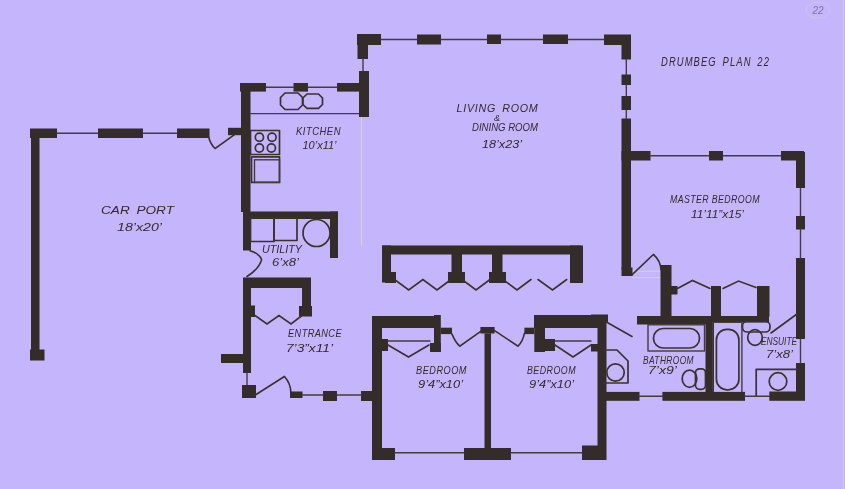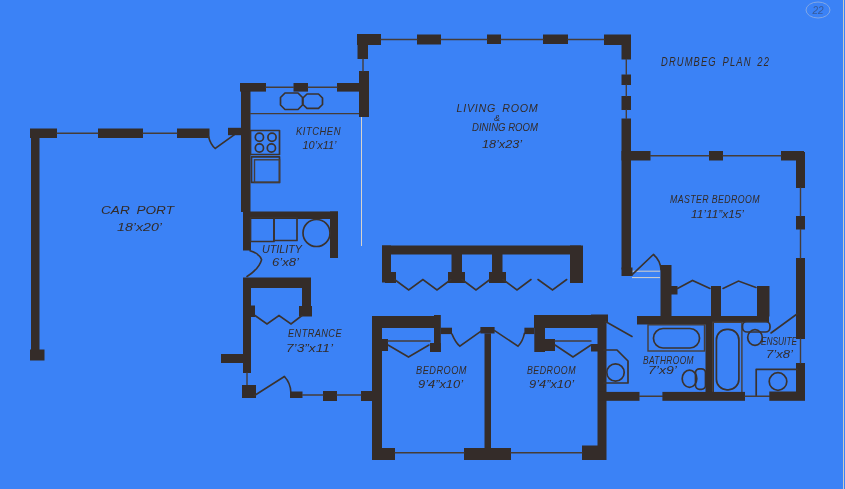--- a/index.html
+++ b/index.html
@@ -1,16 +1,16 @@
 <!DOCTYPE html>
 <html><head>
 <meta charset="utf-8">
 <style>
 html,body{margin:0;padding:0;background:#fcfbf8;}
-#page{position:relative;width:845px;height:489px;background:#3b82f6;overflow:hidden;}
+#page{position:relative;width:845px;height:489px;background:#c4b5fd;overflow:hidden;}
 svg{position:absolute;left:0;top:0;}
 text{font-family:"Liberation Sans",sans-serif;font-style:italic;fill:#332b28;}
 .w{fill:#342c29;stroke:none;}
 .t{stroke:#453c38;stroke-width:1.4;fill:none;stroke-linecap:round;}
 .f{stroke:#3a322e;stroke-width:1.7;fill:none;stroke-linejoin:round;stroke-linecap:round;}
 .d{stroke:#3a322e;stroke-width:1.6;fill:none;stroke-linecap:round;}
 .g{stroke:#cfccc6;stroke-width:1;fill:none;}
 </style>
 </head>
 <body>

